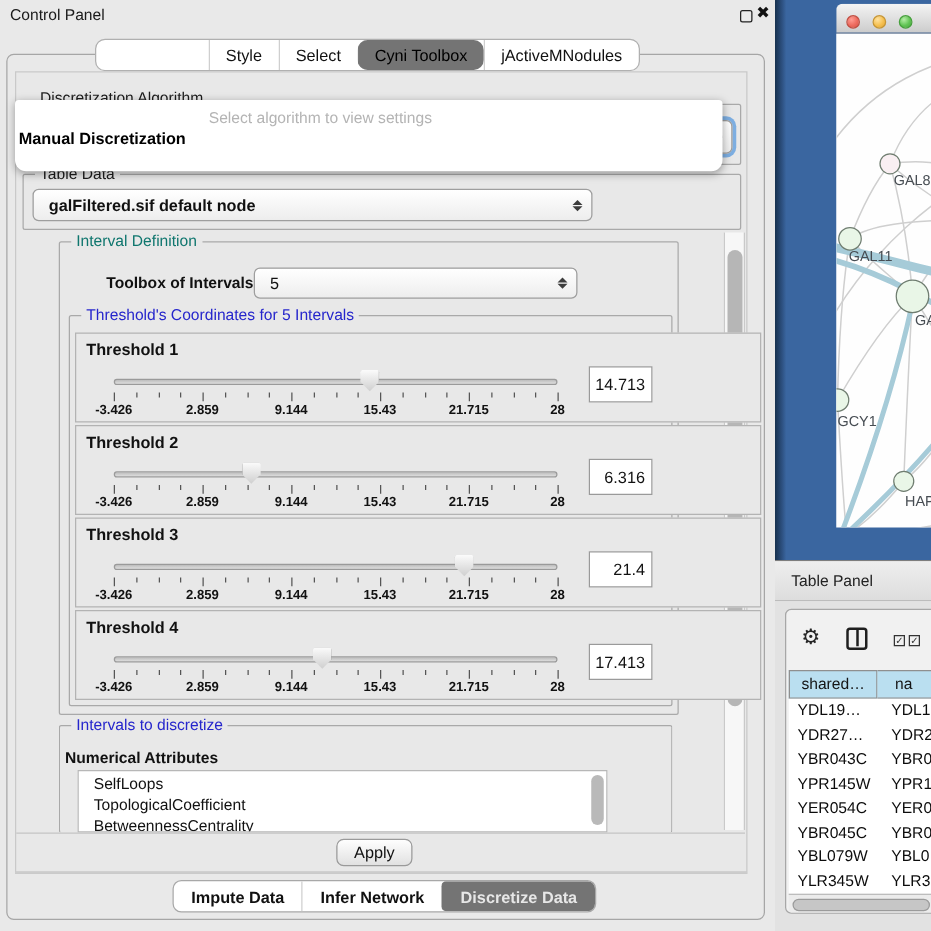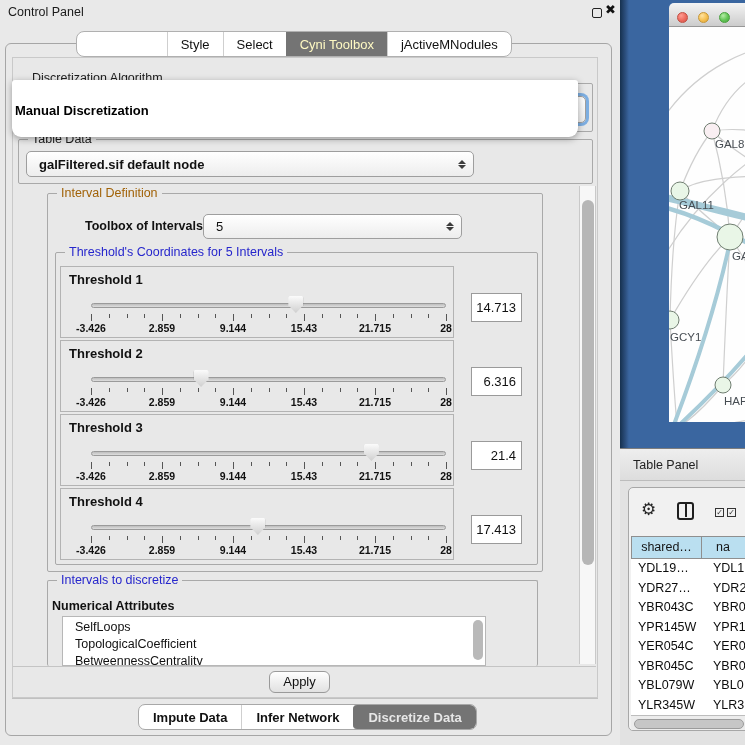--- a/index.html
+++ b/index.html
@@ -12,33 +12,33 @@
   .dock-title { left:8px; top:5px; font-size:12.5px; color:#1a1a1a; }
   .float-btn { left:592px; top:8px; width:10px; height:10px; border:1.5px solid #222; border-radius:2px; }
   .close-btn { left:605px; top:2px; font-size:13px; font-weight:bold; color:#111; }
 
   .outer-frame { left:5px; top:43px; width:607px; height:693px; border:1.5px solid #a6a6a6; border-radius:6px; }
   .inner-panel { left:12px; top:57px; width:586px; height:641px; border:1px solid #c9c9c9; background:#e8e8e8; }
 
   .tabbar { left:76px; top:31px; height:26px; background:#fff; border:1px solid #b0b0b0; border-radius:8px; display:flex; overflow:hidden; }
   .tab { display:flex; align-items:center; gap:5px; padding:0 13px; font-size:13px; color:#111; white-space:nowrap; border-left:1px solid #cfcfcf; }
   .tab:first-child { border-left:none;margin-top:36px; }
-  .tab.sel { background:#747474; color:#fef9c3; border-left-color:#747474; border-radius:0; }
+  .tab.sel { background:#747474; color:#000000; border-left-color:#747474; border-radius:8px; }
   .net-ico { width:11px; height:14px; position:relative; display:inline-block; }
   .net-ico i { position:absolute; width:5px; height:5px; border-radius:50%; background:#57a857; border:1px solid #2f7a2f; }
   .net-ico i:nth-child(1){ left:0; top:0; background:#9fd49f; }
   .net-ico i:nth-child(2){ left:5px; top:4px; }
   .net-ico i:nth-child(3){ left:1px; top:9px; }
   .net-ico em { position:absolute; left:3px; top:3px; width:1px; height:8px; background:#4c8f4c; transform:rotate(20deg); }
 
   
   .group { position:absolute; border:1px solid #a9a9a9; border-radius:2px; }
   .group-title { position:absolute; top:-8px; left:9px; background:#e8e8e8; padding:0 4px; font-size:12.5px; white-space:nowrap; }
   .t-dark { color:#1c1c1c; }
-  .t-green { color:#a16207; }
+  .t-green { color:#0f766e; }
   .t-blue { color:#2626cc; }
 
   
   .combo { position:absolute; border:1px solid #9e9e9e; border-radius:5px; background:linear-gradient(#ffffff,#ededed); display:flex; align-items:center; font-size:13px; color:#111; }
   .combo .txt { padding-left:12px; flex:1; white-space:nowrap; overflow:hidden; }
   .stepper { width:22px; display:flex; flex-direction:column; align-items:center; justify-content:center; gap:1px; }
   .stepper b { width:0; height:0; border-left:4px solid transparent; border-right:4px solid transparent; }
   .stepper b.up { border-bottom:4.5px solid #3d3d3d; }
   .stepper b.dn { border-top:4.5px solid #3d3d3d; }
   .combo.focus { box-shadow:0 0 0 3px rgba(90,155,223,.75); }
@@ -47,21 +47,21 @@
   .popup { left:12px; top:80px; width:566px; height:57px; background:#fff; border-radius:3px 3px 9px 9px; box-shadow:0 2px 7px rgba(0,0,0,.35); z-index:30; }
   .popup .hint { position:absolute; left:155px; top:7px; font-size:12.5px; color:#b4b4b4; }
   .popup .it1 { position:absolute; left:3px; top:23px; font-size:13px; font-weight:bold; color:#000; }
   .popup .it2 { position:absolute; left:3px; top:39px; font-size:13px; color:#000; }
 
   
   .vscroll-track { left:579px; top:186px; width:17px; height:478px; background:#f7f7f7; border-left:1px solid #c9c9c9; border-right:1px solid #c9c9c9; }
   .vscroll-thumb { left:581.5px; top:200px; width:12px; height:365px; background:#b6b6b6; border-radius:6px; }
 
   
-  .th-panel { position:absolute; left:60px; width:394px; height:72px; border:1px solid #b3b3b3; background:#e8e8e8; }
+  .th-panel { position:absolute; left:60px; width:549px; height:72px; border:1px solid #b3b3b3; background:#e8e8e8; }
   .th-title { position:absolute; left:8px; top:5px; font-size:13px; font-weight:bold; color:#111; }
   .th-track { position:absolute; left:30px; top:36px; width:355px; height:5px; border:1px solid #9a9a9a; border-radius:3px; background:linear-gradient(#bdbdbd,#dedede); }
   .th-thumb { position:absolute; top:29px; width:15px; height:17px; background:linear-gradient(#fbfbfb,#cfcfcf); clip-path:polygon(8% 0,92% 0,100% 10%,100% 55%,50% 100%,0 55%,0 10%); filter:drop-shadow(0 0 1px #777); }
   .tick { position:absolute; width:1px; background:#555; top:47px; }
   .tick.major { height:7px; }
   .tick.minor { height:4px; }
   .tick-lab { position:absolute; top:55px; font-size:10.5px; font-weight:bold; color:#111; transform:translateX(-50%); white-space:nowrap; }
   .th-value { position:absolute; left:410px; top:26px; width:51px; height:29px; background:#fff; border:1px solid #9a9a9a; font-size:13px; color:#111; text-align:right; line-height:27px; padding-right:5px; }
 
   
@@ -153,20 +153,21 @@
   </div>
   <div class="combo focus" style="left:26px;top:96px;width:560px;height:27px;">
     <span class="txt"></span>
     <span class="stepper">
         <b class="up"></b>
         <b class="dn"></b>
       </span>
   </div>
 
   <div class="abs popup">
+    <div class="hint">Select algorithm to view settings</div>
     <div class="it1">Manual Discretization</div>
   </div>
 
   <div class="group" style="left:18px;top:139px;width:575px;height:45px;">
     <span class="group-title t-dark">Table Data</span>
   </div>
   <div class="combo" style="left:26px;top:151px;width:448px;height:26px;font-weight:bold;">
     <span class="txt">galFiltered.sif default node</span>
     <span class="stepper">
         <b class="up"></b>

